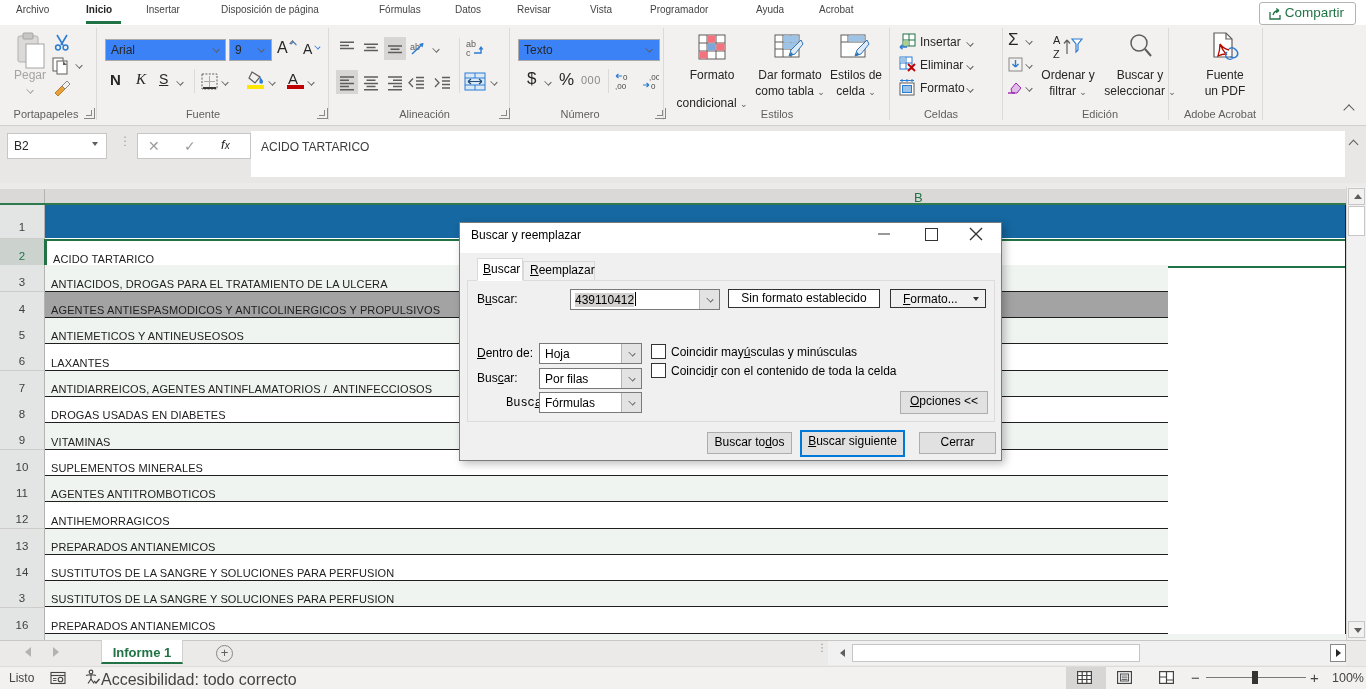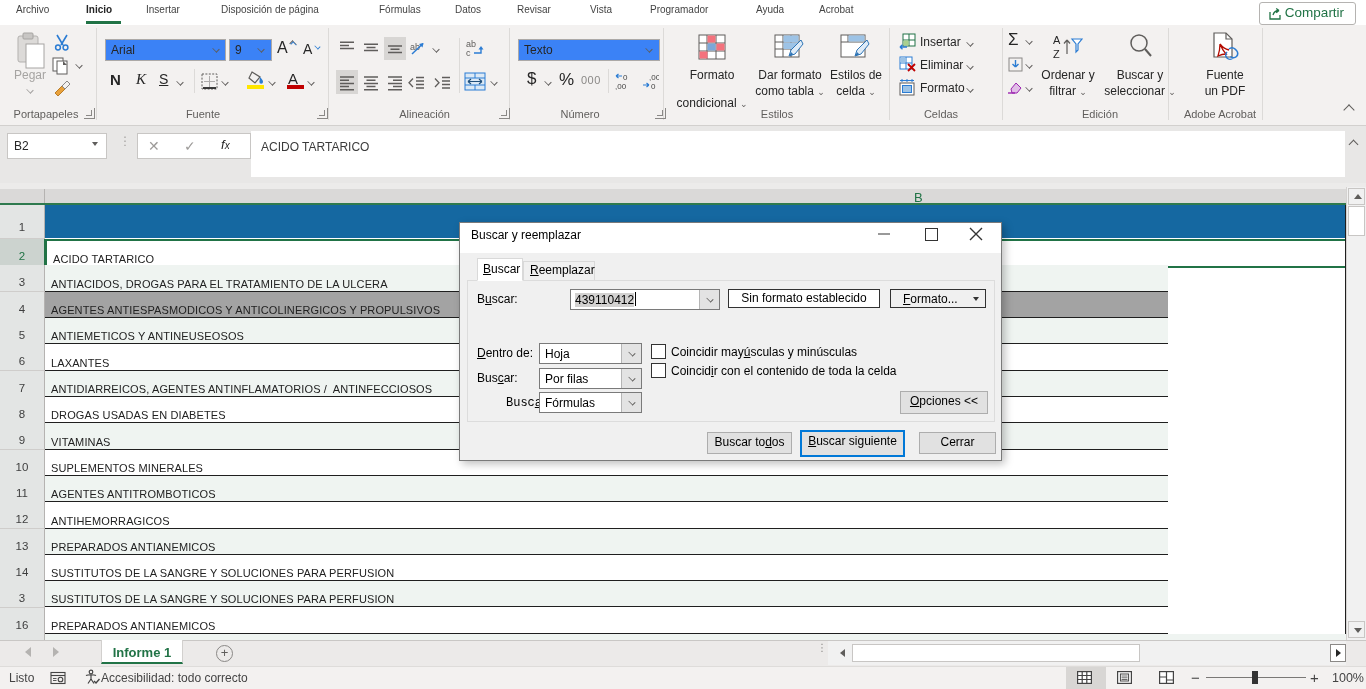--- a/index.html
+++ b/index.html
@@ -439,21 +439,21 @@
       <rect x="1" y="1.5" width="14" height="11" fill="none" stroke="#444" stroke-width="1.1"></rect>
       <path d="M1 4.5 H15" stroke="#444" stroke-width="1.1"></path>
       <circle cx="10.5" cy="8.5" r="2.3" fill="none" stroke="#444" stroke-width="1.1"></circle>
       <path d="M3 7.5 H6.5 M3 9.5 H6.5" stroke="#444" stroke-width="0.9"></path>
     </svg>
     <svg class="abs" style="left:84px;top:669px;" width="16" height="16" viewBox="0 0 16 16">
       <circle cx="7" cy="3" r="1.8" fill="none" stroke="#444" stroke-width="1.2"></circle>
       <path d="M2 6.5 C4 5.5 10 5.5 12 6.5 M7 6 V10 M7 10 L4 14.5 M7 10 L10 14.5" fill="none" stroke="#444" stroke-width="1.2"></path>
       <path d="M10 12 l2 2 l3.5 -4" fill="none" stroke="#444" stroke-width="1.4"></path>
     </svg>
-    <div style="position:absolute;left:101px;top:671px;font-size:12px;color:#444;">Accesibilidad: todo correcto</div>
+    <div style="position:absolute;left:101px;top:671px;font-size:16px;color:#444;">Accesibilidad: todo correcto</div>
     <div style="position:absolute;left:1066px;top:667px;width:40px;height:22px;background:#d8d6d4;"></div>
     <svg class="abs" style="left:1077px;top:671px;" width="15" height="13" viewBox="0 0 15 13">
       <rect x="0.6" y="0.6" width="13.8" height="11.8" fill="#fff" stroke="#444" stroke-width="1.2"></rect>
       <path d="M0.6 4.5 H14.4 M0.6 8.5 H14.4 M5.2 0.6 V12.4 M9.8 0.6 V12.4" stroke="#444" stroke-width="1.2"></path>
     </svg>
     <svg class="abs" style="left:1117px;top:671px;" width="15" height="13" viewBox="0 0 15 13">
       <rect x="0.6" y="0.6" width="13.8" height="11.8" fill="#fff" stroke="#444" stroke-width="1.2"></rect>
       <rect x="3.4" y="3" width="8.2" height="7" fill="none" stroke="#444" stroke-width="1"></rect>
       <path d="M4.5 5 H10.5 M4.5 6.8 H10.5 M4.5 8.5 H10.5" stroke="#444" stroke-width="0.8"></path>
     </svg>

